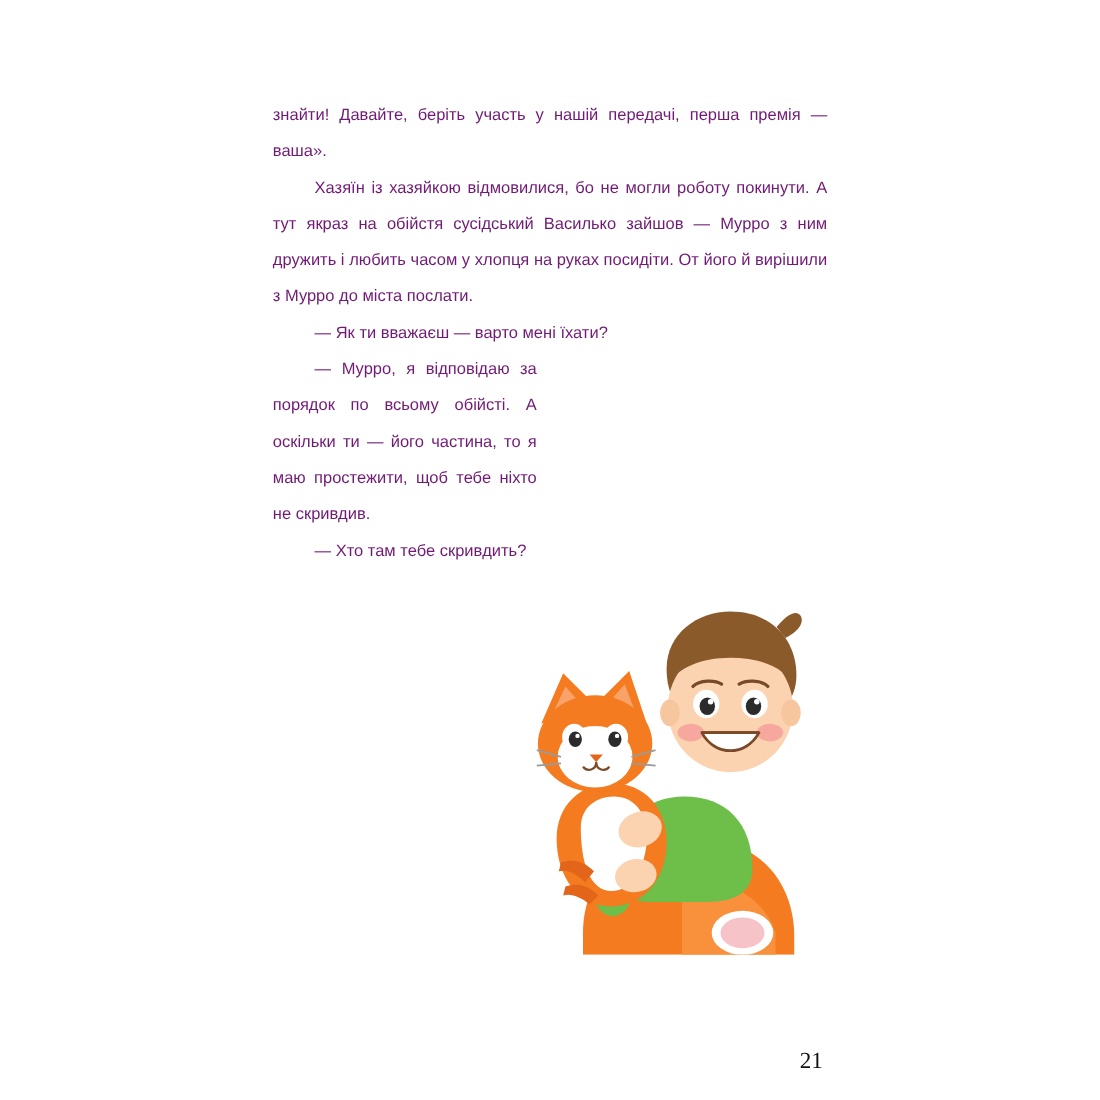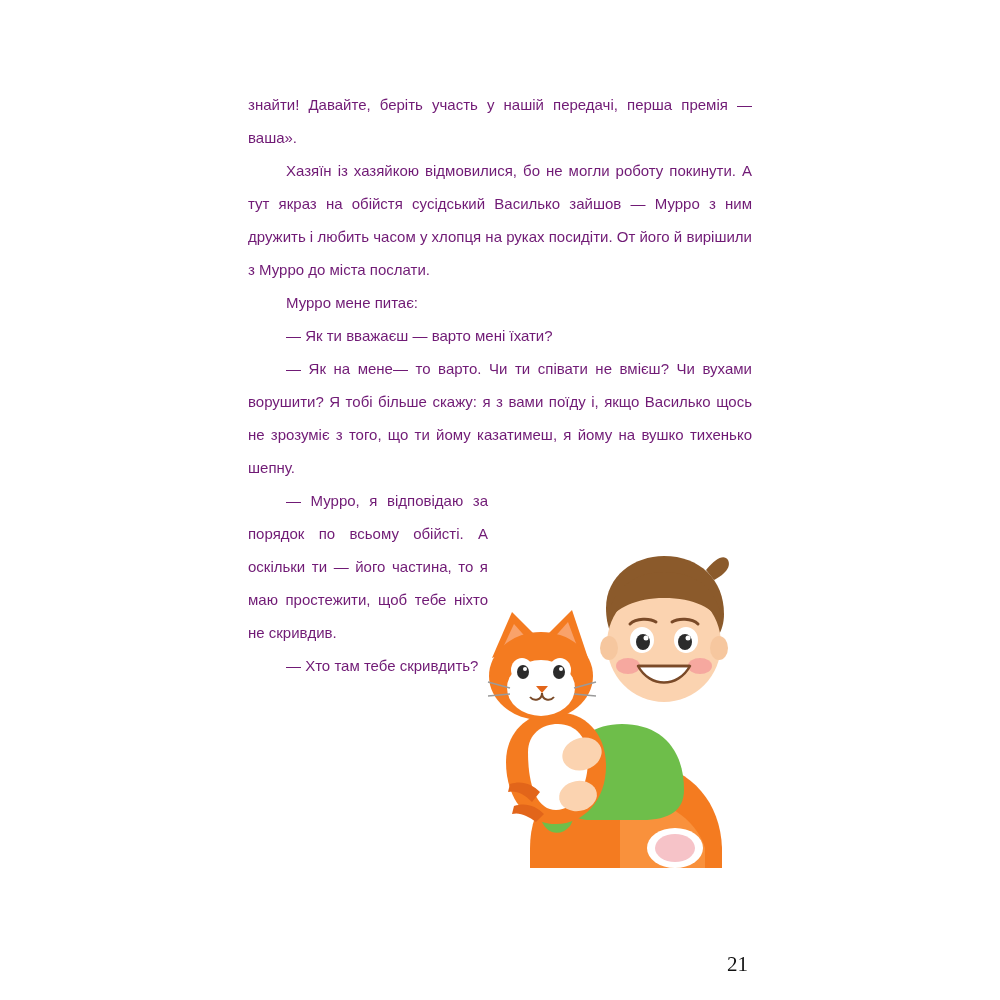--- a/index.html
+++ b/index.html
@@ -66,25 +66,23 @@
 <body>
 
 <div class="page">
 
   <div class="text-column">
 
     <p class="para">знайти! Давайте, беріть участь у нашій пере­дачі, перша премія — ваша».</p>
 
     <p class="para indent">Хазяїн із хазяйкою відмовилися, бо не мог­ли роботу покинути. А тут якраз на обійстя сусідський Василько зайшов — Мурро з ним дружить і любить часом у хлопця на руках по­сидіти. От його й вирішили з Мурро до міста послати.</p>
 
-    <p class="para indent">Мурро мене питає:</p>
 
     <p class="para indent nojust">— Як ти вважаєш — варто мені їхати?</p>
 
-    <p class="para indent">— Як на мене— то варто. Чи ти співати не вмієш? Чи вухами ворушити? Я тобі більше скажу: я з вами поїду і, якщо Василько щось не зрозуміє з того, що ти йому казатимеш, я йому на вушко тихенько шепну.</p>
 
 
     <p class="para indent narrow">— Мурро, я відповідаю за порядок по всьому обійсті. А оскільки ти — його частина, то я маю простежи­ти, щоб тебе ніхто не скривдив.</p>
 
     <p class="para indent narrow">— Хто  там  тебе скривдить?</p>
 
   </div>
 
   <div class="illustration">
     <svg width="300" height="320" viewBox="0 0 300 320" xmlns="http://www.w3.org/2000/svg">

